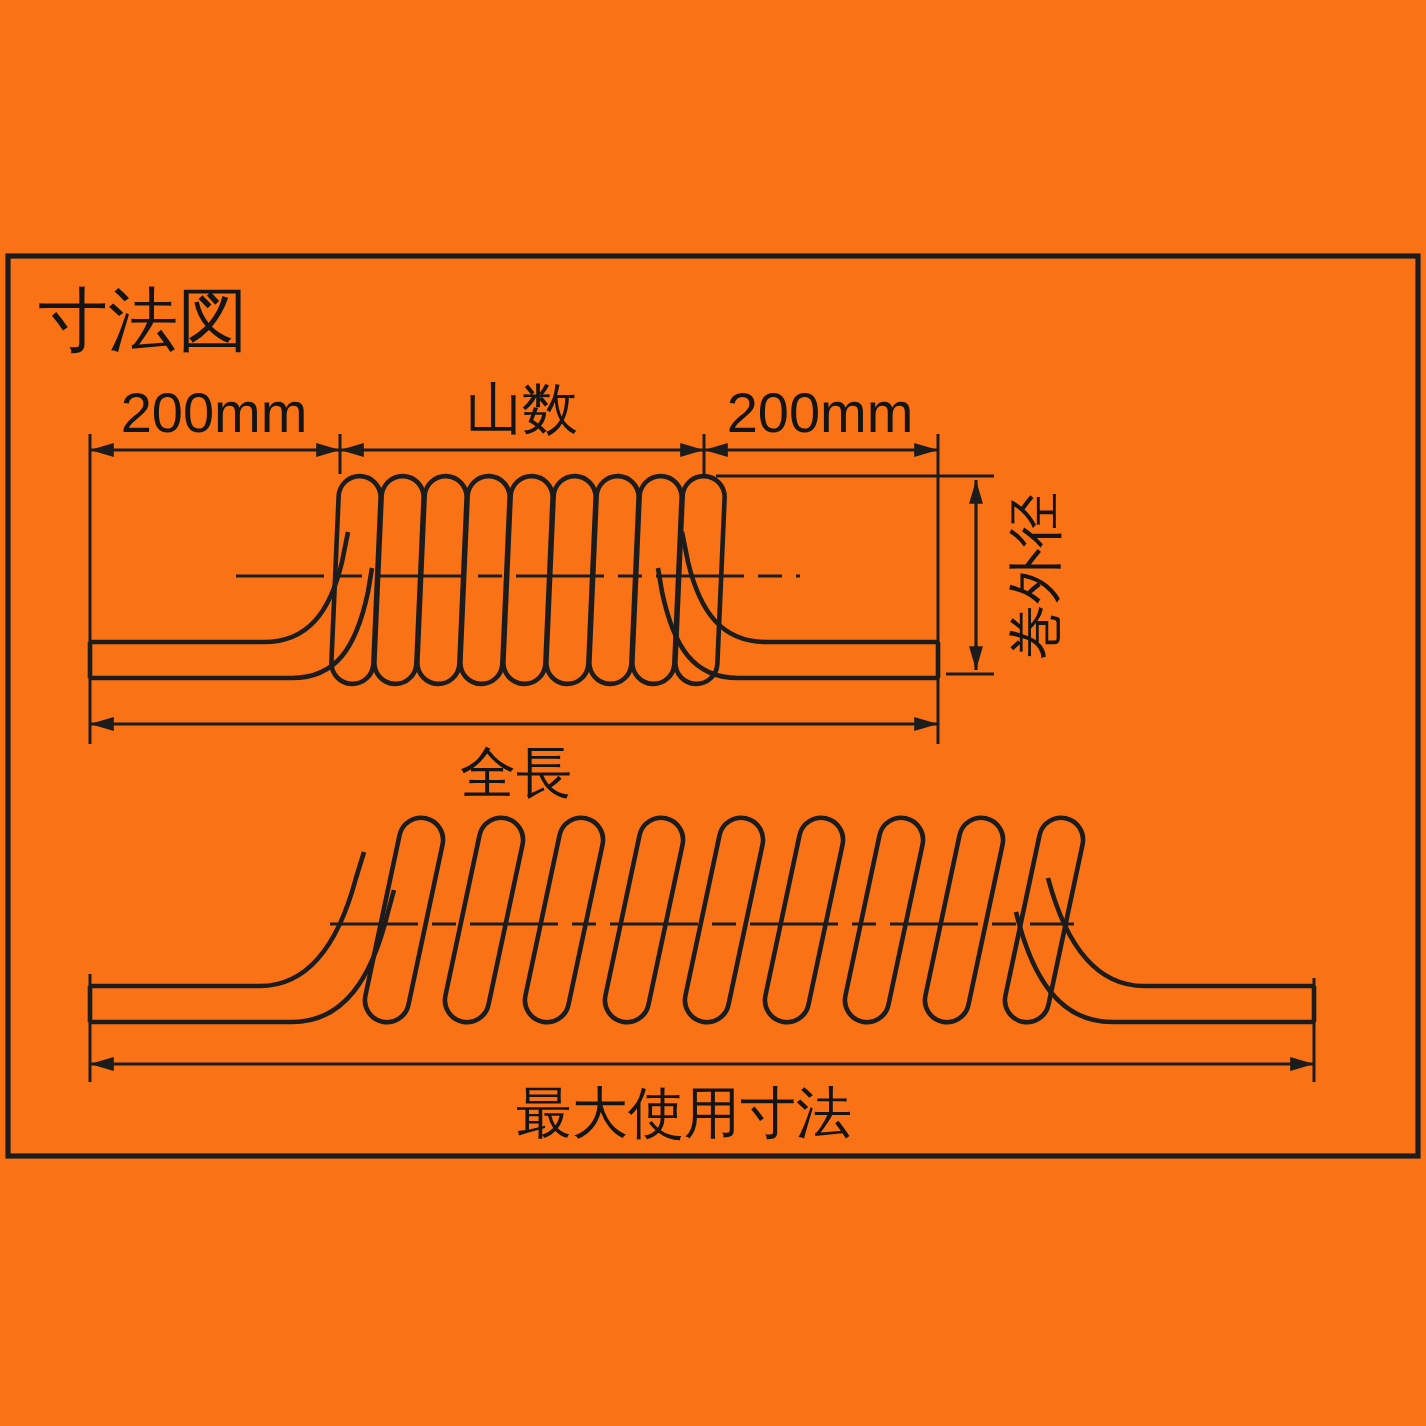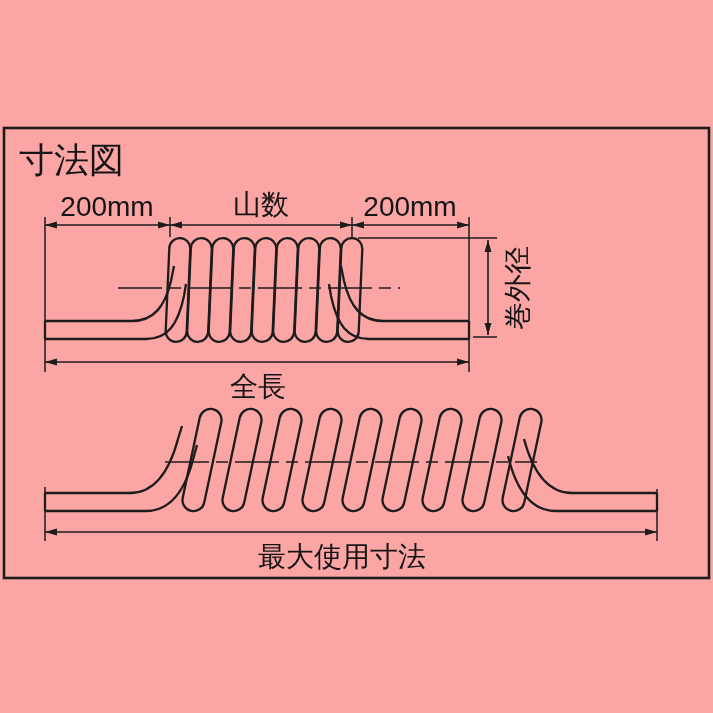--- a/index.html
+++ b/index.html
@@ -1,16 +1,16 @@
 <!DOCTYPE html>
 <html><head>
 <meta charset="utf-8">
 <style>
   html,body{margin:0;padding:0;background:#ffffff;}
-  .stage{position:relative;width:713px;height:713px;background:#fca5a5;overflow:hidden;}
+  .stage{position:relative;width:713px;height:713px;background:#f97316;overflow:hidden;}
   svg{position:absolute;left:0;top:0;}
   .ln{stroke:#1c1c1c;fill:none;stroke-linecap:butt;}
   .frame{stroke-width:2.6;}
   .tube{stroke-width:2.3;}
   .loop{stroke-width:2.3;}
   .dim{stroke-width:1.6;}
   .ext{stroke-width:1.5;}
   .cl{stroke-width:1.5;stroke-dasharray:44 7 12 7;}
   text{fill:#141414;font-family:"Liberation Sans","DejaVu Sans",sans-serif;}
   .t-title{font-size:35px;font-weight:500;}

